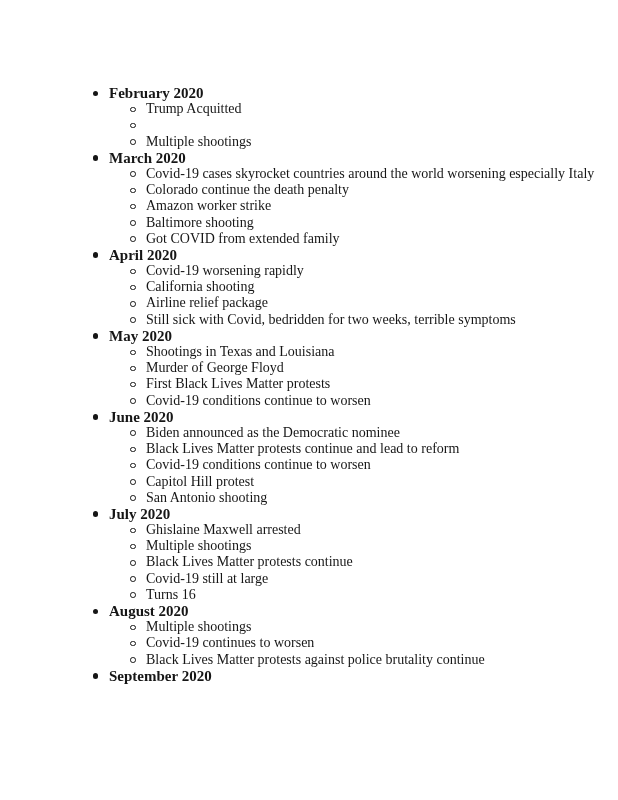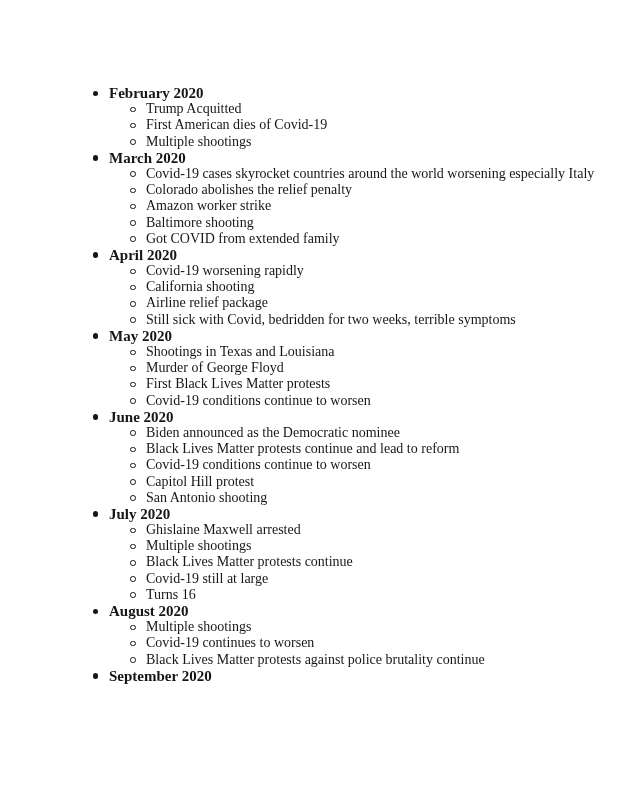--- a/index.html
+++ b/index.html
@@ -73,37 +73,36 @@
       <div class="row l1">
         <span class="disc"></span>
         <span class="txt month">February 2020</span>
       </div>
       <div class="row l2">
         <span class="circ"></span>
         <span class="txt event">Trump Acquitted</span>
       </div>
       <div class="row l2">
         <span class="circ"></span>
-        <span class="txt event">First American dies of Covid-19</span>
       </div>
       <div class="row l2">
         <span class="circ"></span>
         <span class="txt event">Multiple shootings</span>
       </div>
       <div class="row l1">
         <span class="disc"></span>
         <span class="txt month">March 2020</span>
       </div>
       <div class="row l2">
         <span class="circ"></span>
         <span class="txt event">Covid-19 cases skyrocket countries around the world worsening especially Italy</span>
       </div>
       <div class="row l2">
         <span class="circ"></span>
-        <span class="txt event">Colorado abolishes the relief penalty</span>
+        <span class="txt event">Colorado continue the death penalty</span>
       </div>
       <div class="row l2">
         <span class="circ"></span>
         <span class="txt event">Amazon worker strike</span>
       </div>
       <div class="row l2">
         <span class="circ"></span>
         <span class="txt event">Baltimore shooting</span>
       </div>
       <div class="row l2">

